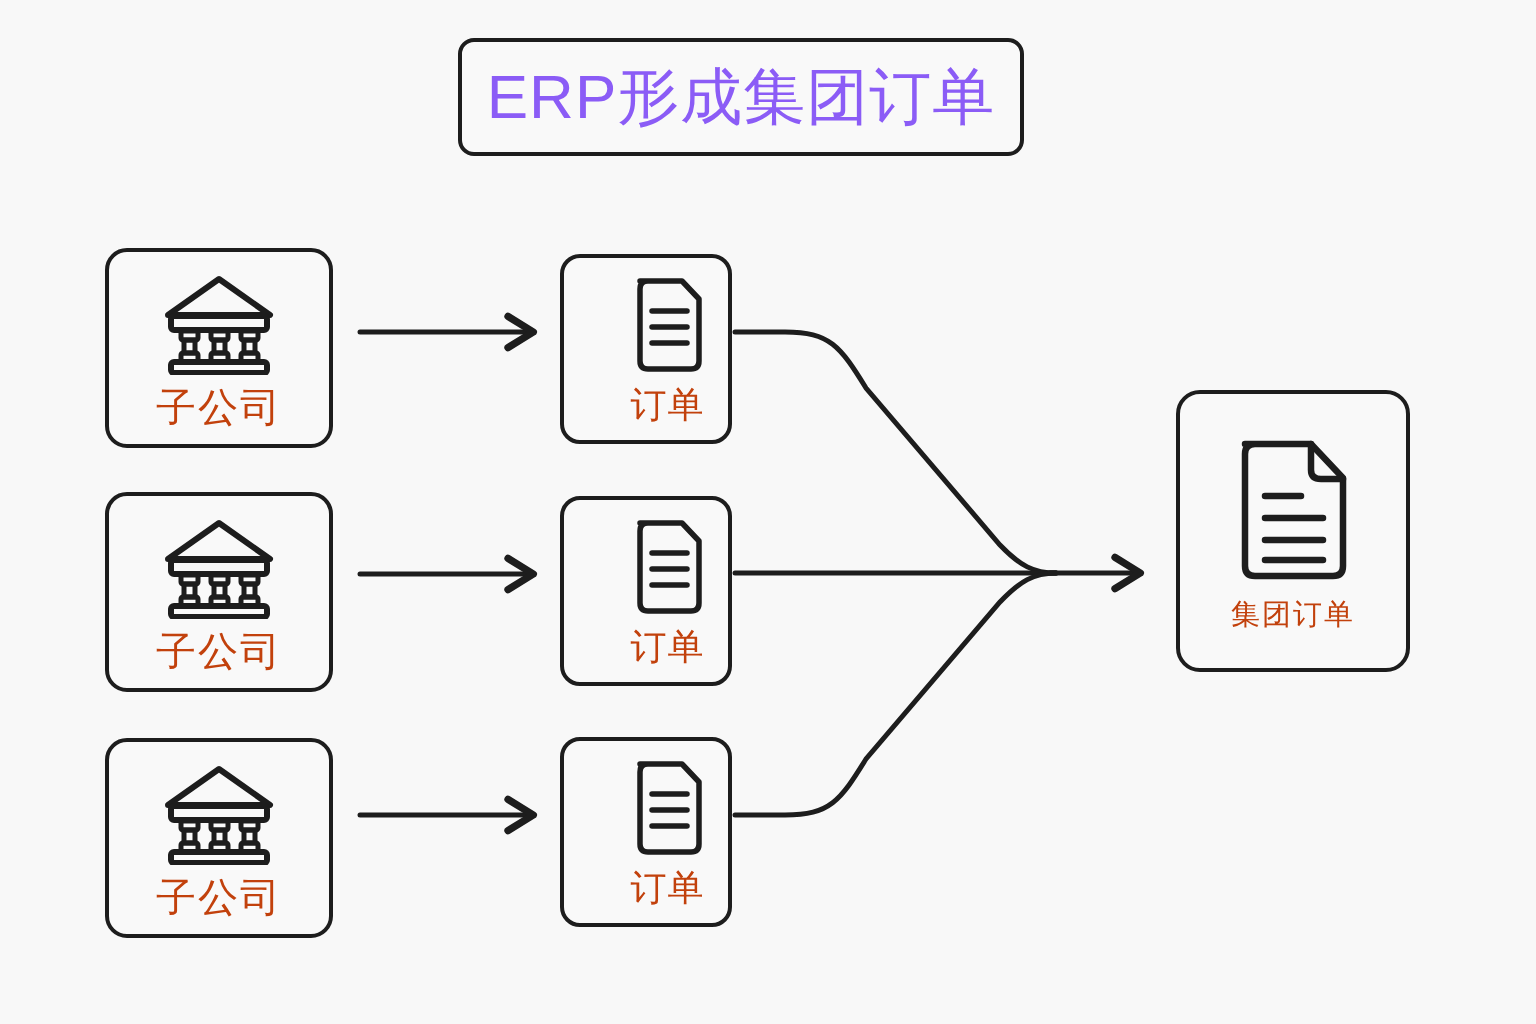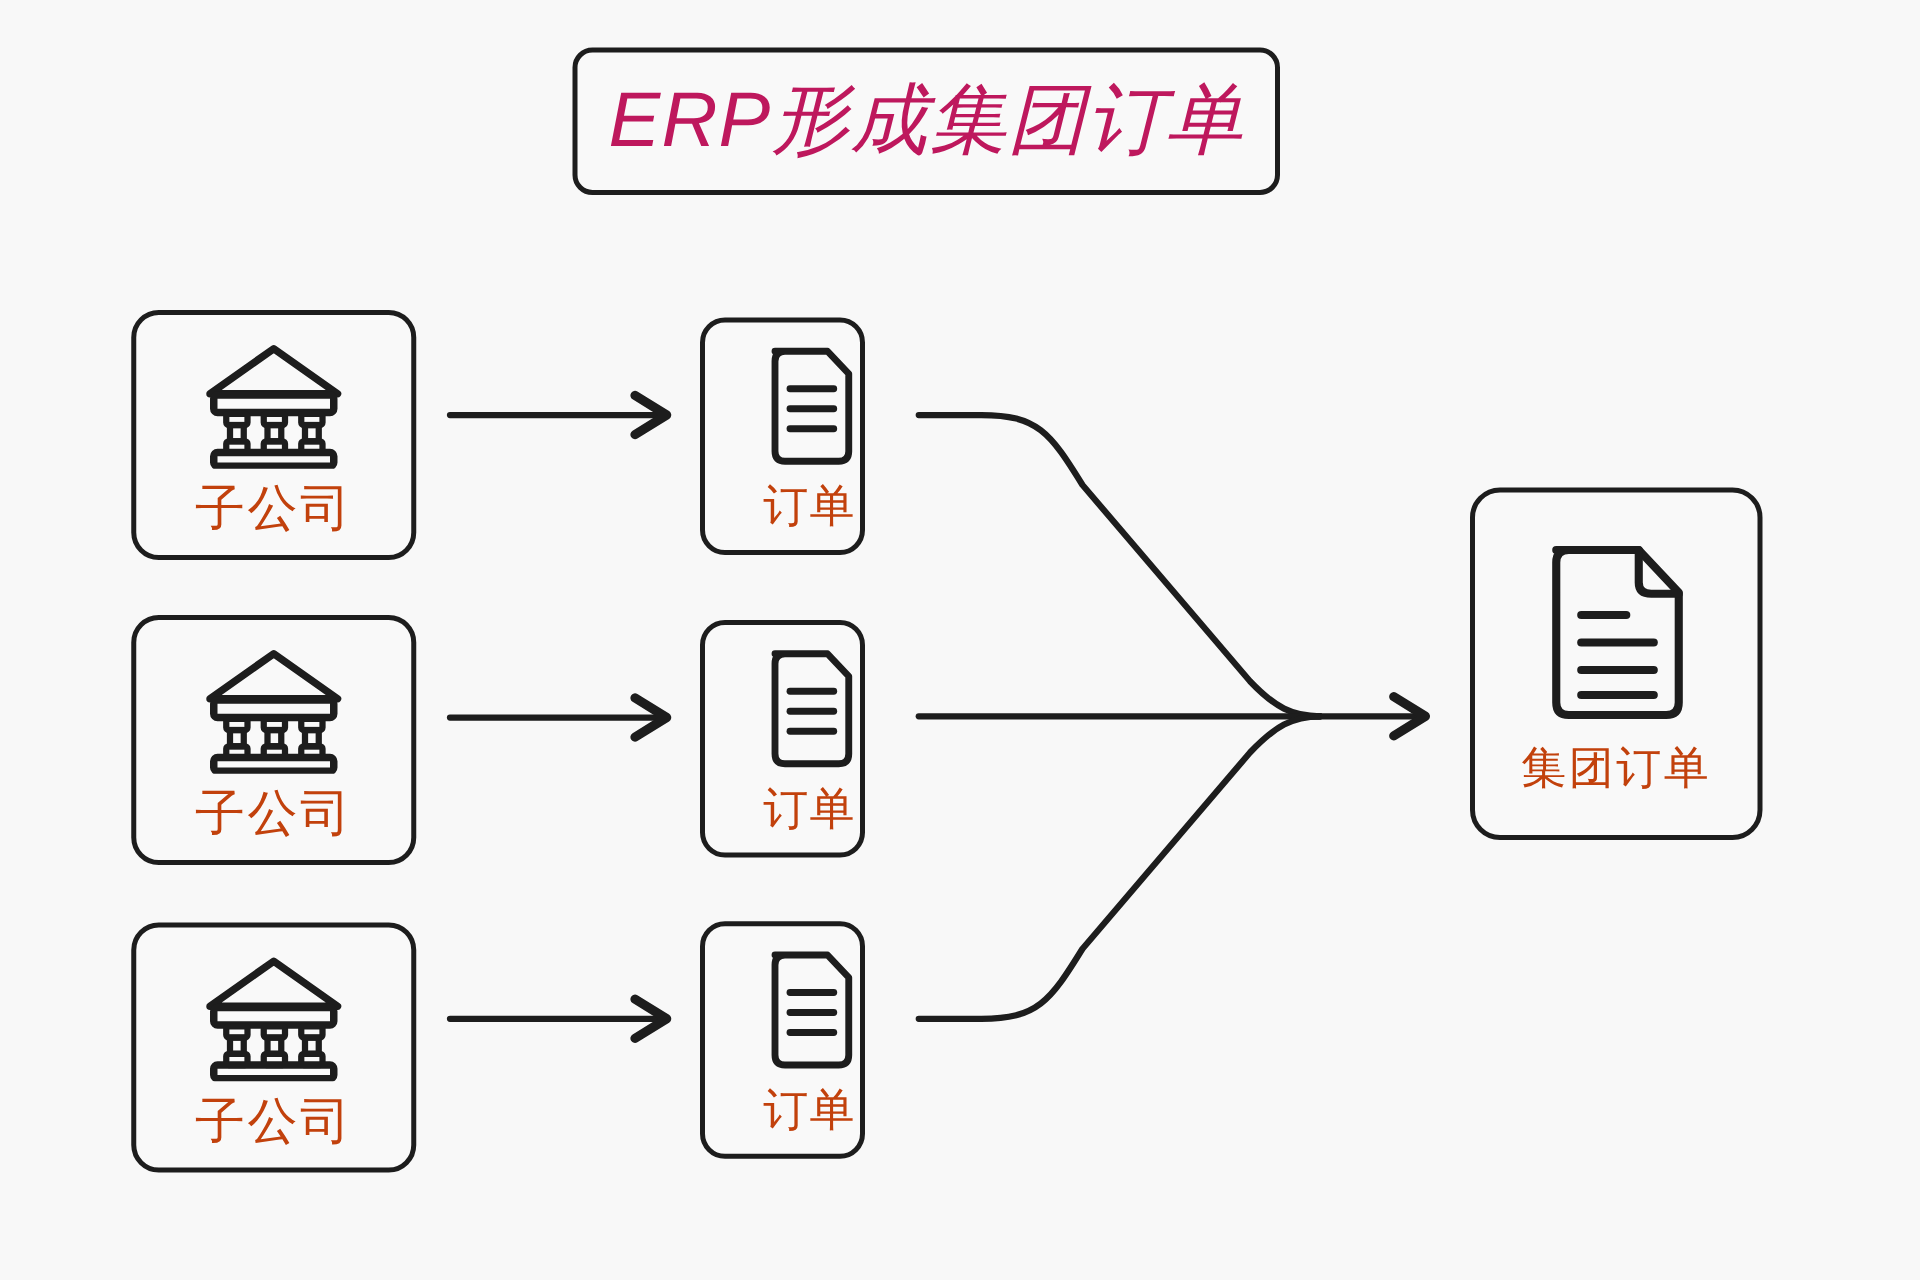--- a/index.html
+++ b/index.html
@@ -30,24 +30,23 @@
     border: 4px solid #1d1d1d;
     border-radius: 16px;
     background: #f9f9f9;
     display: flex;
     align-items: center;
     justify-content: center;
   }
   .title-text {
     font-size: 62px;
     letter-spacing: 1px;
-    color: #be185d;
+    color: #8b5cf6;
     line-height: 1;
     white-space: nowrap;
-    font-style: italic;
   }
 
   
   .node {
     position: absolute;
     box-sizing: border-box;
     border: 4px solid #1d1d1d;
     background: #f9f9f9;
     display: flex;
     flex-direction: column;
@@ -72,21 +71,21 @@
     margin-top: 2px;
   }
   .sub-node .node-label {
     font-size: 40px;
     margin-top: 12px;
     letter-spacing: 2px;
   }
 
   
   .order-node {
-    width: 132px;
+    width: 172px;
     height: 190px;
     border-radius: 20px;
     padding-left: 43px;
   }
   .order-node .icon-wrap {
     width: 82px;
     height: 100px;
   }
   .order-node .node-label {
     font-size: 36px;
@@ -100,21 +99,21 @@
     top: 390px;
     width: 234px;
     height: 282px;
     border-radius: 24px;
   }
   .group-node .icon-wrap {
     width: 124px;
     height: 152px;
   }
   .group-node .node-label {
-    font-size: 36px;
+    font-size: 29px;
     margin-top: 14px;
     letter-spacing: 2px;
     text-align: right;
   }
 
   .icon-wrap svg { display: block; width: 100%; height: 100%; }
 
   
   #connectors {
     position: absolute;

